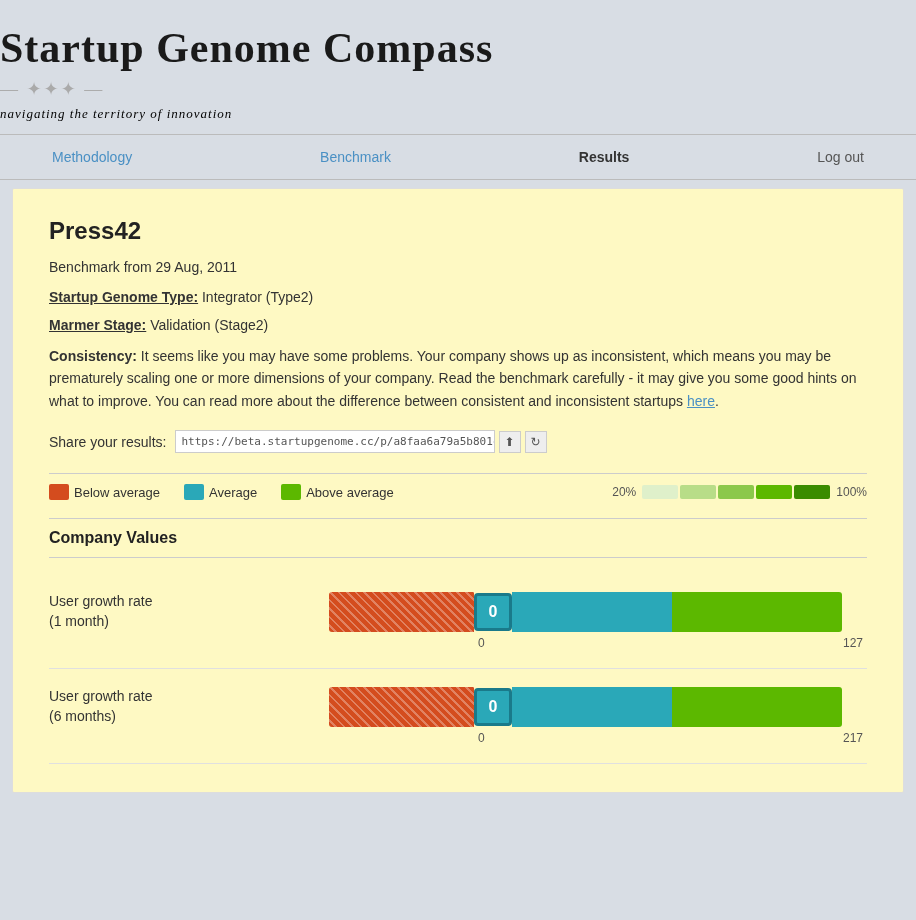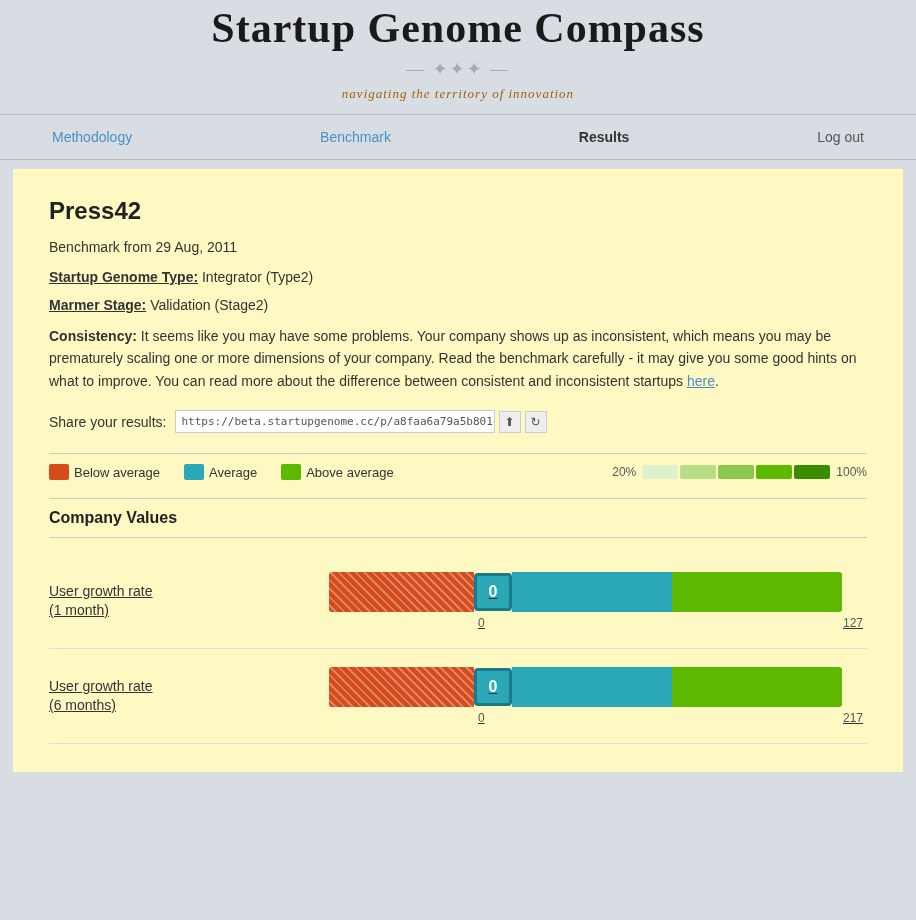--- a/index.html
+++ b/index.html
@@ -4,39 +4,39 @@
   <style>
     * { box-sizing: border-box; margin: 0; padding: 0; }
     body {
       font-family: Georgia, 'Times New Roman', serif;
       background-color: #d8dde4;
       color: #333;
       font-size: 14px;
     }
     .header {
       background-color: #d8dde4;
-      text-align: center;
-      padding: 4px 0 0 0;
+      text-align: left;
+      padding: 24px 0 0 0;
     }
     .header-title {
       font-size: 42px;
       font-weight: bold;
       color: #1a1a1a;
       font-family: Georgia, serif;
       letter-spacing: 1px;
     }
     .dna-icon {
       margin: 6px auto;
       color: #aaa;
       font-size: 18px;
       letter-spacing: 2px;
     }
     .header-subtitle {
       font-size: 13px;
-      color: #a16207;
+      color: #000000;
       font-style: italic;
       margin-bottom: 12px;
       letter-spacing: 1px;
     }
     .nav {
       background-color: #d8dde4;
       border-top: 1px solid #bbb;
       border-bottom: 1px solid #bbb;
       display: flex;
       justify-content: space-between;
@@ -182,24 +182,22 @@
       font-size: 16px;
       font-weight: bold;
       font-family: Arial, sans-serif;
       color: #222;
     }
     .metrics-col-label:first-child { width: 280px; }
     .metrics-col-label:last-child { flex: 1; }
 
     .metric-row {
       display: flex;
-      align-items: center;
       padding: 18px 0;
       border-bottom: 1px solid #e0e0e0;
-      text-decoration: underline;
     }
     .metric-label {
       width: 280px;
       font-size: 14px;
       font-family: Arial, sans-serif;
       color: #333;
       line-height: 1.4;
     }
     .metric-bar-container {
       flex: 1;

